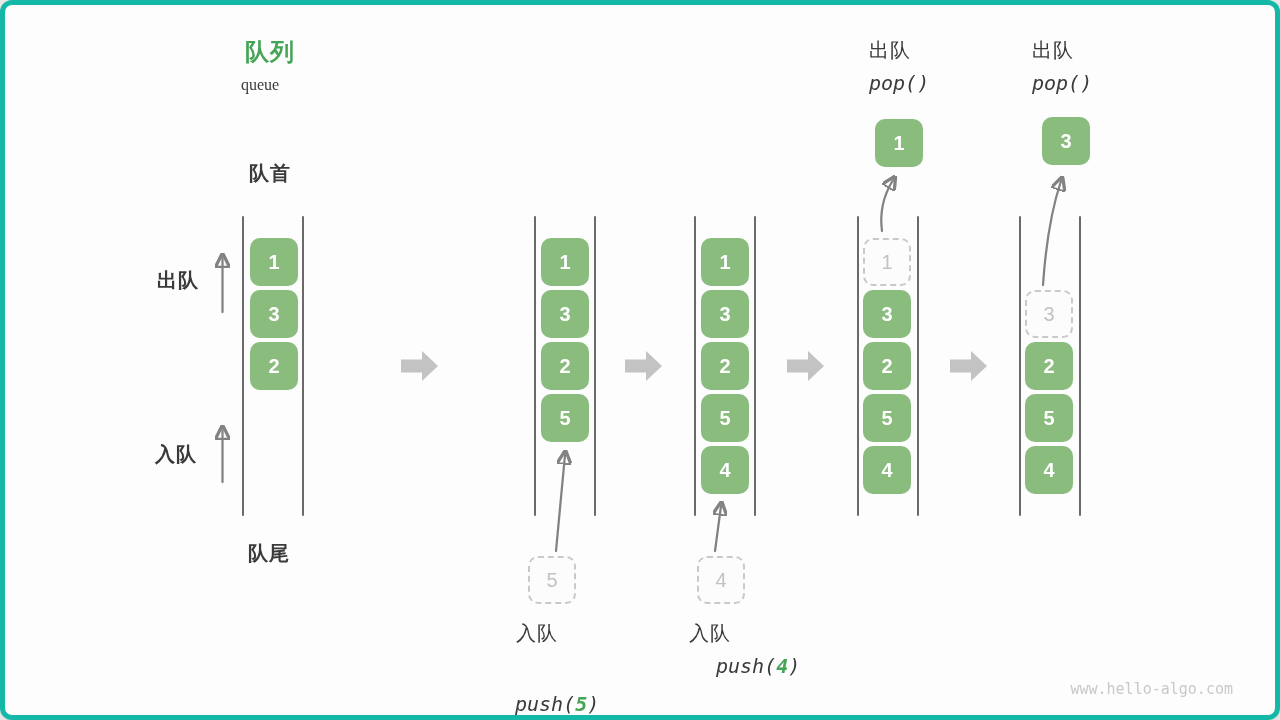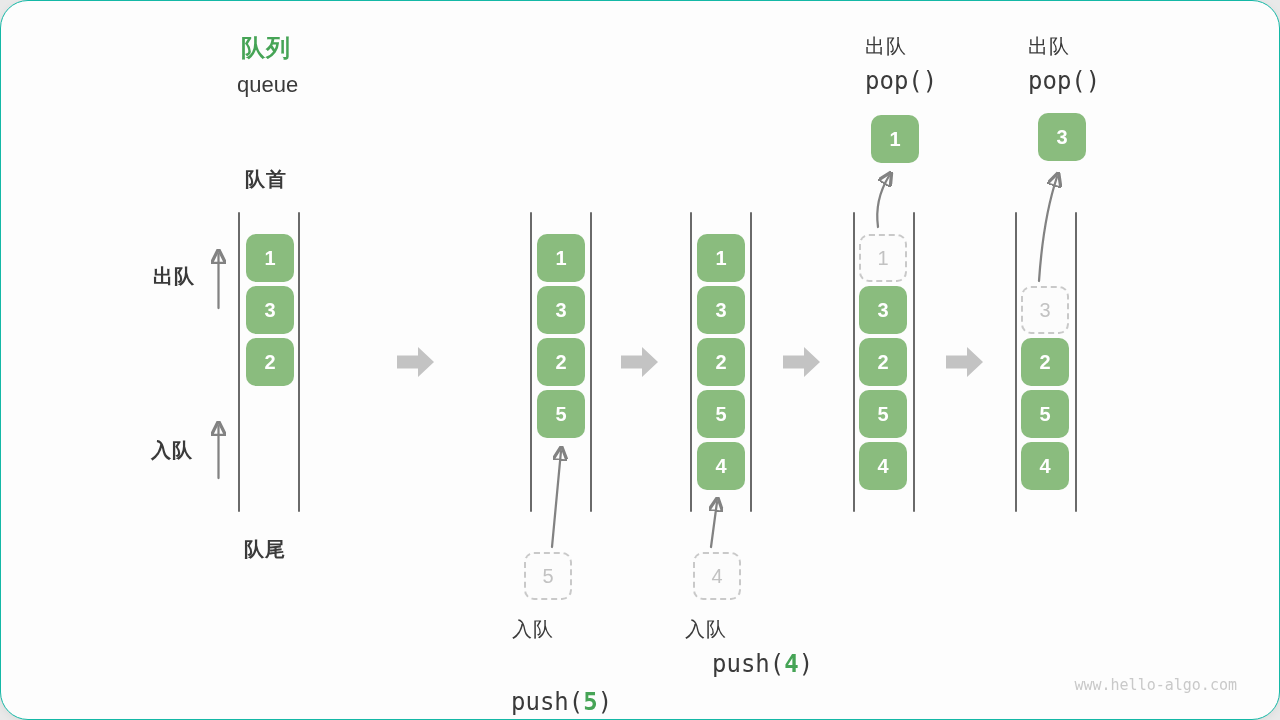--- a/index.html
+++ b/index.html
@@ -9,36 +9,36 @@
     --ghost-gray:#c2c2c2;
     --arrow-gray:#828282;
     --block-arrow-gray:#c3c3c3;
     --wall-gray:#6a6a6a;
     --watermark-gray:#c9c9c9;
   }
   *{margin:0;padding:0;box-sizing:border-box;}
   html,body{width:1280px;height:720px;background:#e9e9e9;font-family:"Liberation Sans",sans-serif;}
   .card{
     position:absolute;inset:0;width:1280px;height:720px;
-    background:#fdfdfd;border-radius:28px;border:1px solid #14b8a6;
+    background:#fdfdfd;border-radius:12px;border:5px solid #14b8a6;
     box-shadow:0 2px 8px rgba(0,0,0,.06);overflow:hidden;
   }
   .abs{position:absolute;}
   
   .title-zh{left:240px;top:31px;font-size:24px;font-weight:700;color:var(--accent-green);letter-spacing:1px;}
-  .title-en{left:236px;top:71px;font-family:Liberation Sans, sans-serif;font-size:22px;color:var(--label-dark);}
+  .title-en{left:236px;top:71px;font-family:Liberation Serif, serif;font-size:16px;color:var(--label-dark);}
   
   .zh-label{font-size:20px;font-weight:700;color:var(--label-dark);letter-spacing:1px;}
-  .lbl-front{left:244px;top:165px;}
+  .lbl-front{left:244px;top:155px;}
   .lbl-rear{left:243px;top:535px;}
   .lbl-deq{left:152px;top:262px;}
   .lbl-enq{left:150px;top:436px;}
   
   .op-label{font-size:20px;font-weight:500;color:var(--label-dark);letter-spacing:1px;}
-  .op-code{font-family:"DejaVu Sans Mono",monospace;font-size:24px;color:var(--label-dark);white-space:pre;}
+  .op-code{font-family:"DejaVu Sans Mono",monospace;font-size:20px;color:var(--label-dark);white-space:pre;font-style:italic;}
   .op-code .arg{color:var(--accent-green);font-weight:700;}
   
   .wall{width:2px;height:300px;top:211px;background:var(--wall-gray);border-radius:1px;}
   
   .qitem{
     width:48px;height:48px;border-radius:10px;background:var(--item-green);
     color:#fff;font-size:20px;font-weight:600;
     display:flex;align-items:center;justify-content:center;
   }
   .ghost{

